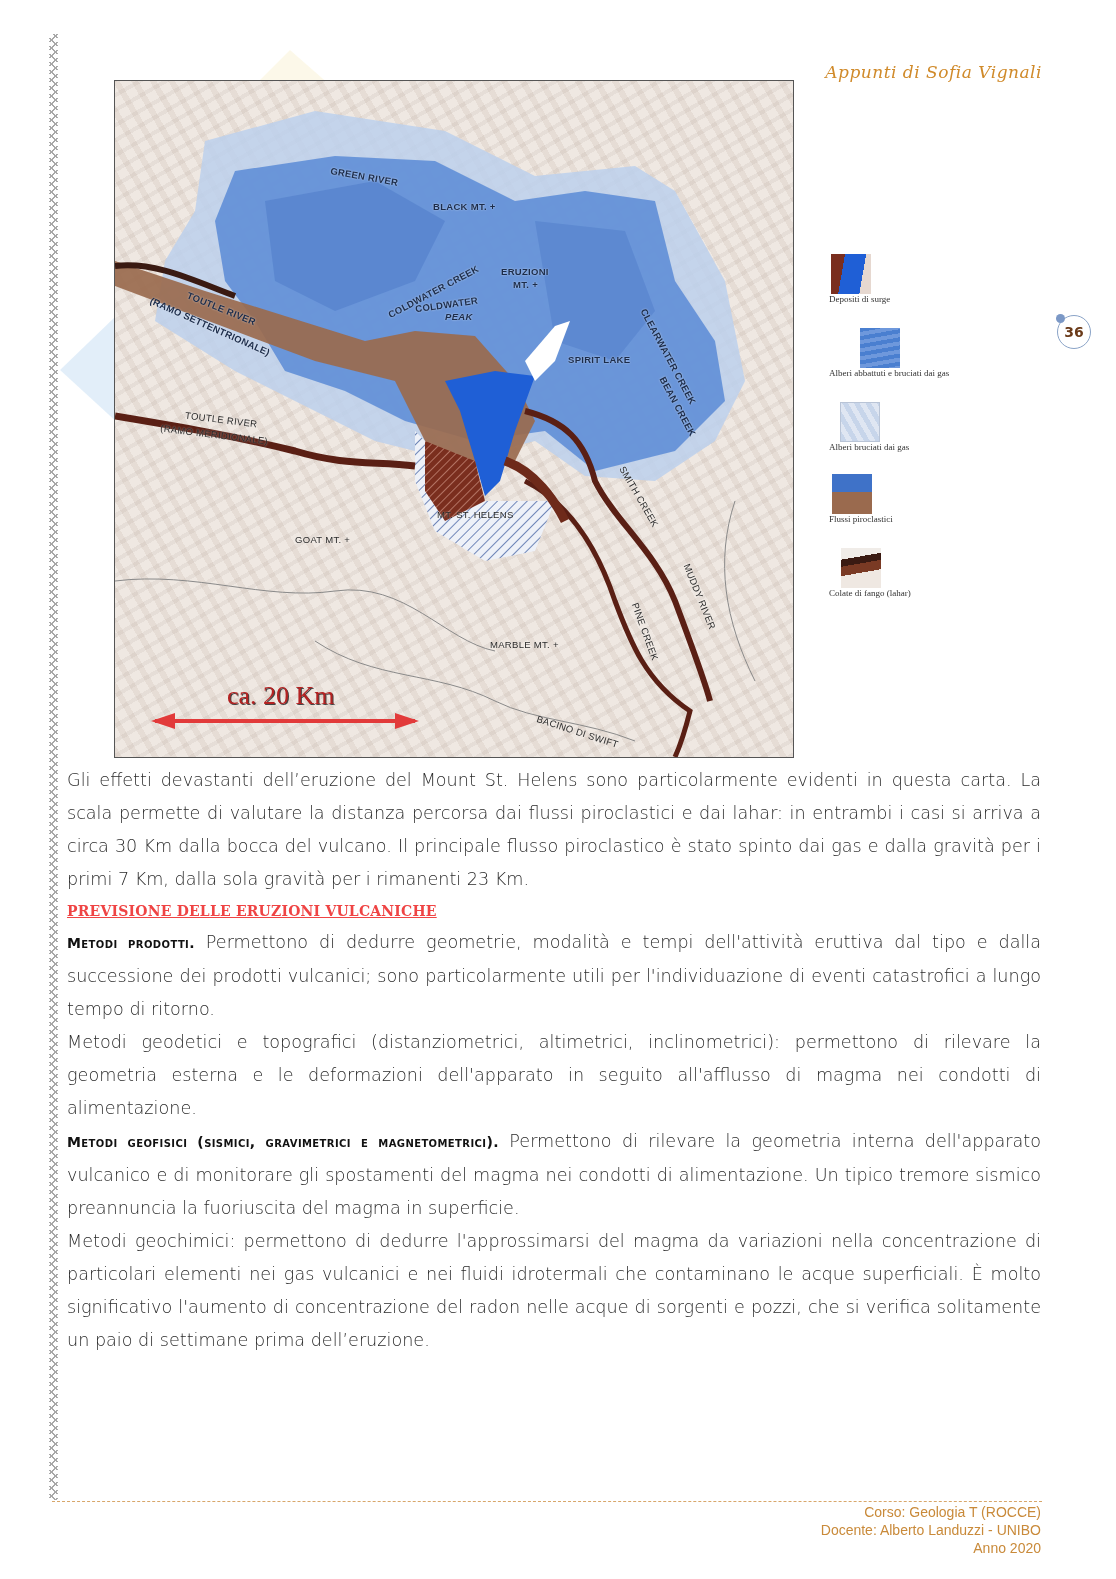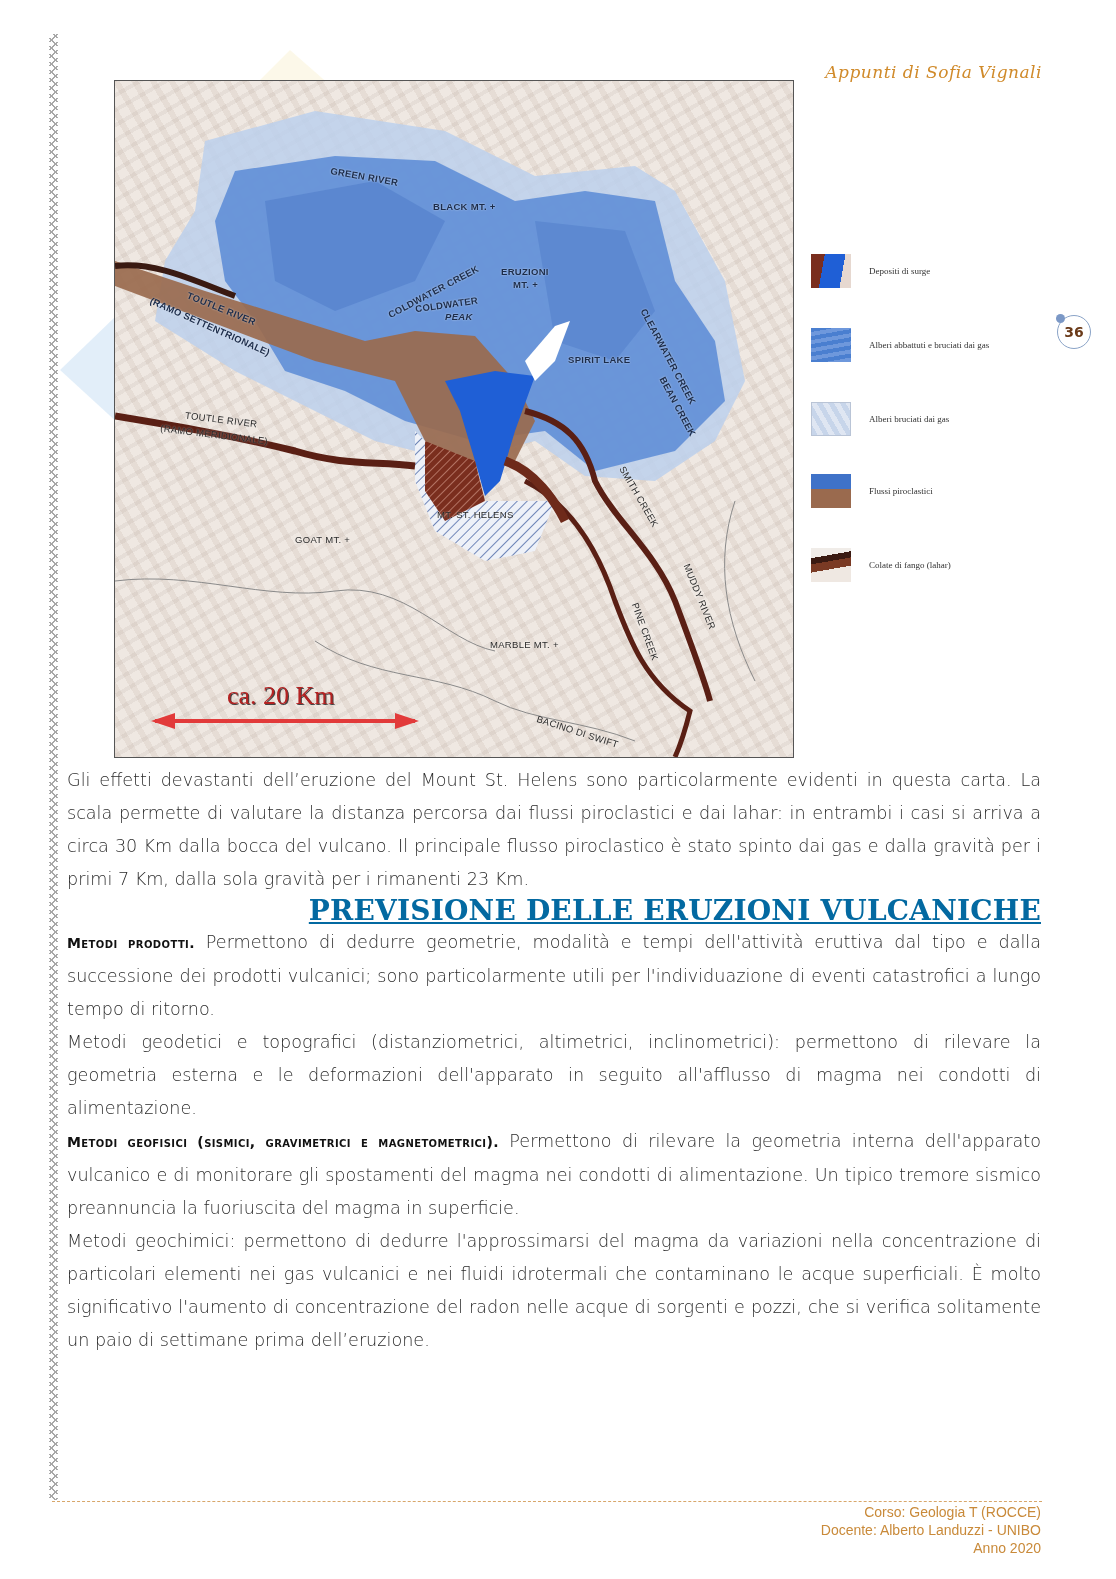--- a/index.html
+++ b/index.html
@@ -54,39 +54,38 @@
     }
     .map-label.dark { color: #2a2a2a; font-weight: normal; }
     .scale-label {
       position: absolute; left: 112px; top: 600px;
       font-family: "Liberation Serif", serif; font-size: 26px; color: #b42222;
       text-shadow: 1px 1px 0 #444;
     }
 
     
     .legend { position: absolute; left: 811px; top: 254px; width: 230px; }
-    .legend-item { position: absolute; left: 0; height: 34px; display: flex; align-items: center; }
+    .legend-item { position: absolute; left: 0; height: 34px; display: flex; align-items: center; flex-direction: column; }
     .legend-swatch { width: 40px; height: 34px; flex: 0 0 40px; }
     .legend-text {
       margin-left: 18px; font-family: "Liberation Serif", serif; font-size: 9px; color: #333;
       white-space: nowrap;
     }
 
     
     .text-block {
       position: absolute; left: 67px; top: 764px; width: 974px;
       font-family: "DejaVu Sans", sans-serif; font-size: 17.6px; line-height: 33px; color: #2b2b2b;
       font-weight: 300;
     }
     .text-block p { margin: 0; text-align: justify; text-align-last: left; }
     .section-title {
-      font-family: "DejaVu Serif", serif; font-weight: bold; font-size: 28px;
-      text-decoration: underline; color: #0369a1; letter-spacing: 0.2px; line-height: 30px;
+      font-family: "DejaVu Serif", serif; font-weight: bold; font-size: 14px;
+      text-decoration: underline; color: #ef4444; letter-spacing: 0.2px; line-height: 30px;
       font-variant: small-caps;
-      text-align: right;
     }
     .runin {
       font-family: "DejaVu Sans", sans-serif; font-weight: bold; font-variant: small-caps;
       font-size: 14px; color: #111; letter-spacing: 0.4px;
     }
 
     .footer-rule {
       position: absolute; left: 52px; top: 1501px; width: 990px; height: 0;
       border-top: 1.5px dashed #d8a66a;
     }

